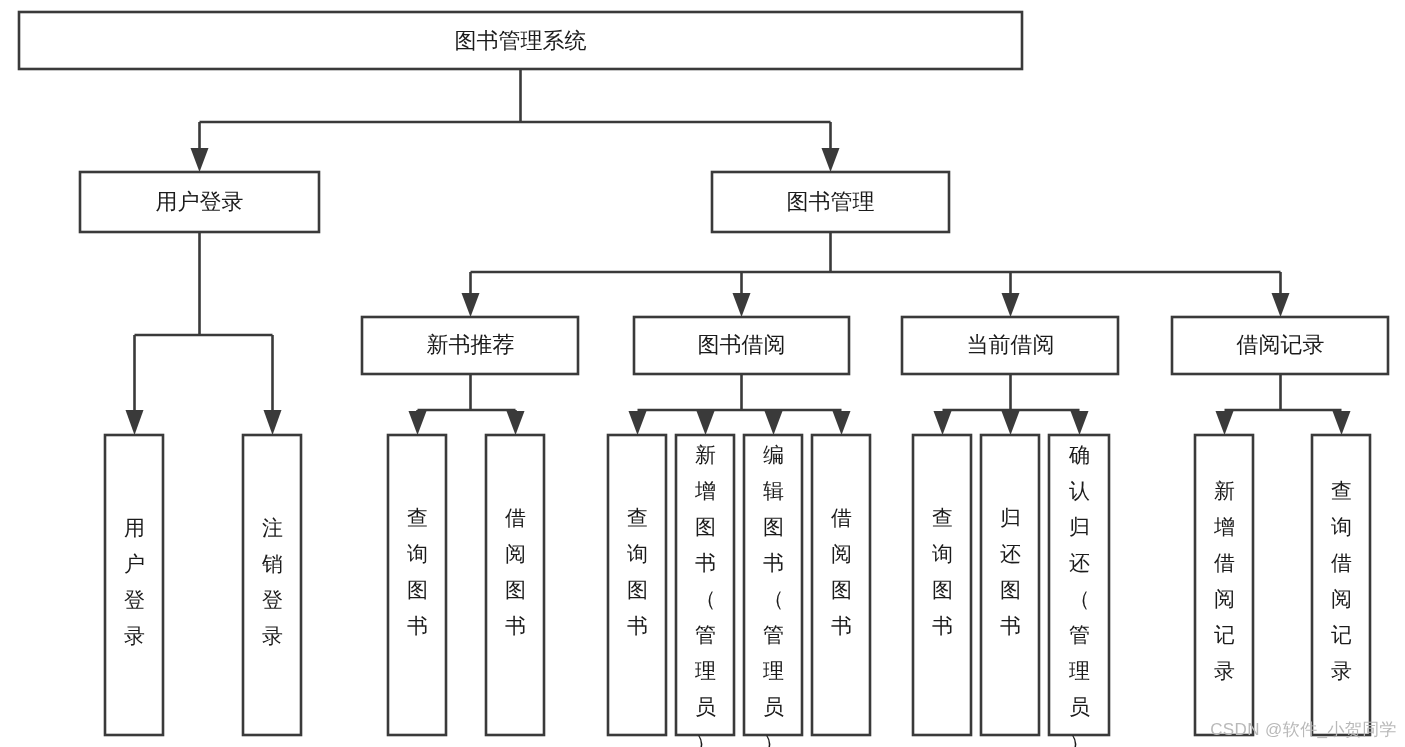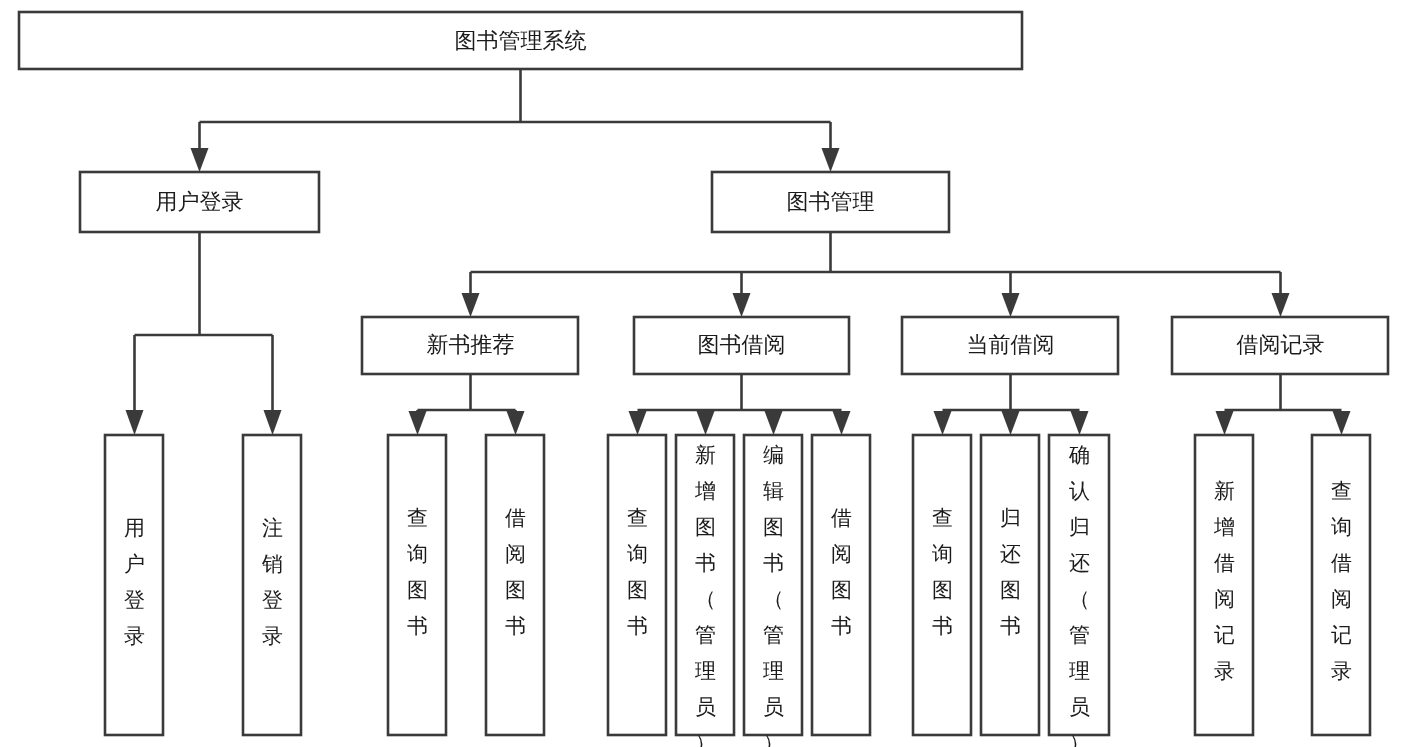--- a/index.html
+++ b/index.html
@@ -211,13 +211,14 @@
       <rect class="node-rect" x="1195" y="435" width="58" height="300"></rect>
       <text class="node-label-v" x="1224.5" y="498"><tspan x="1224.5" y="498">新</tspan><tspan x="1224.5" y="534">增</tspan><tspan x="1224.5" y="570">借</tspan><tspan x="1224.5" y="606">阅</tspan><tspan x="1224.5" y="642">记</tspan><tspan x="1224.5" y="678">录</tspan></text>
     </g>
     <g>
       <rect class="node-rect" x="1312" y="435" width="58" height="300"></rect>
       <text class="node-label-v" x="1341.5" y="498"><tspan x="1341.5" y="498">查</tspan><tspan x="1341.5" y="534">询</tspan><tspan x="1341.5" y="570">借</tspan><tspan x="1341.5" y="606">阅</tspan><tspan x="1341.5" y="642">记</tspan><tspan x="1341.5" y="678">录</tspan></text>
     </g>
 
   </svg>
 
+  <div class="watermark-text">CSDN @软件_小贺同学</div>
 </div>
 
 </body></html>

